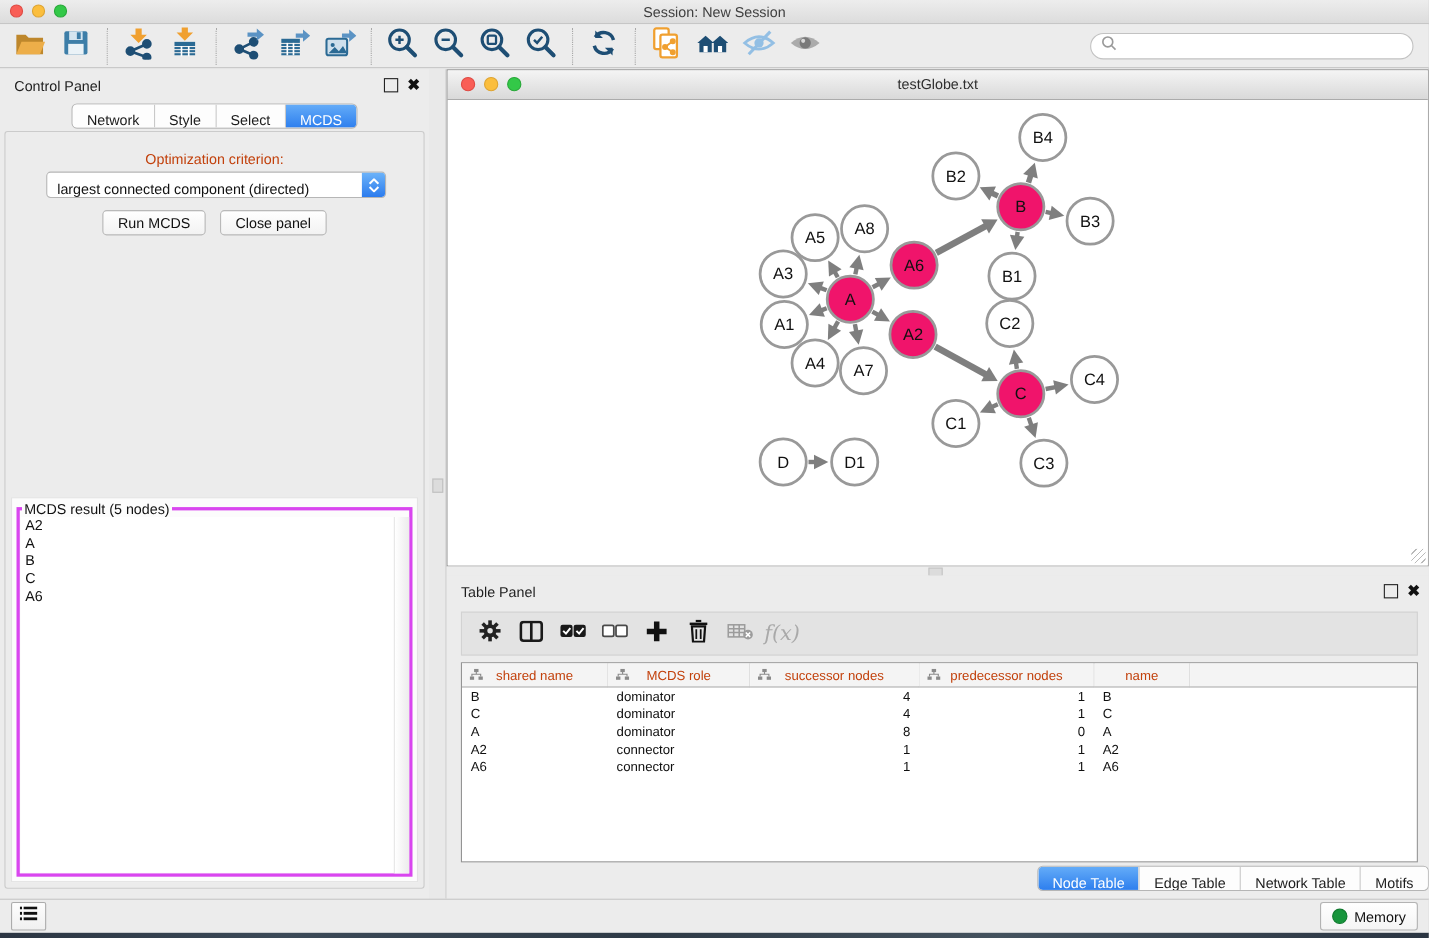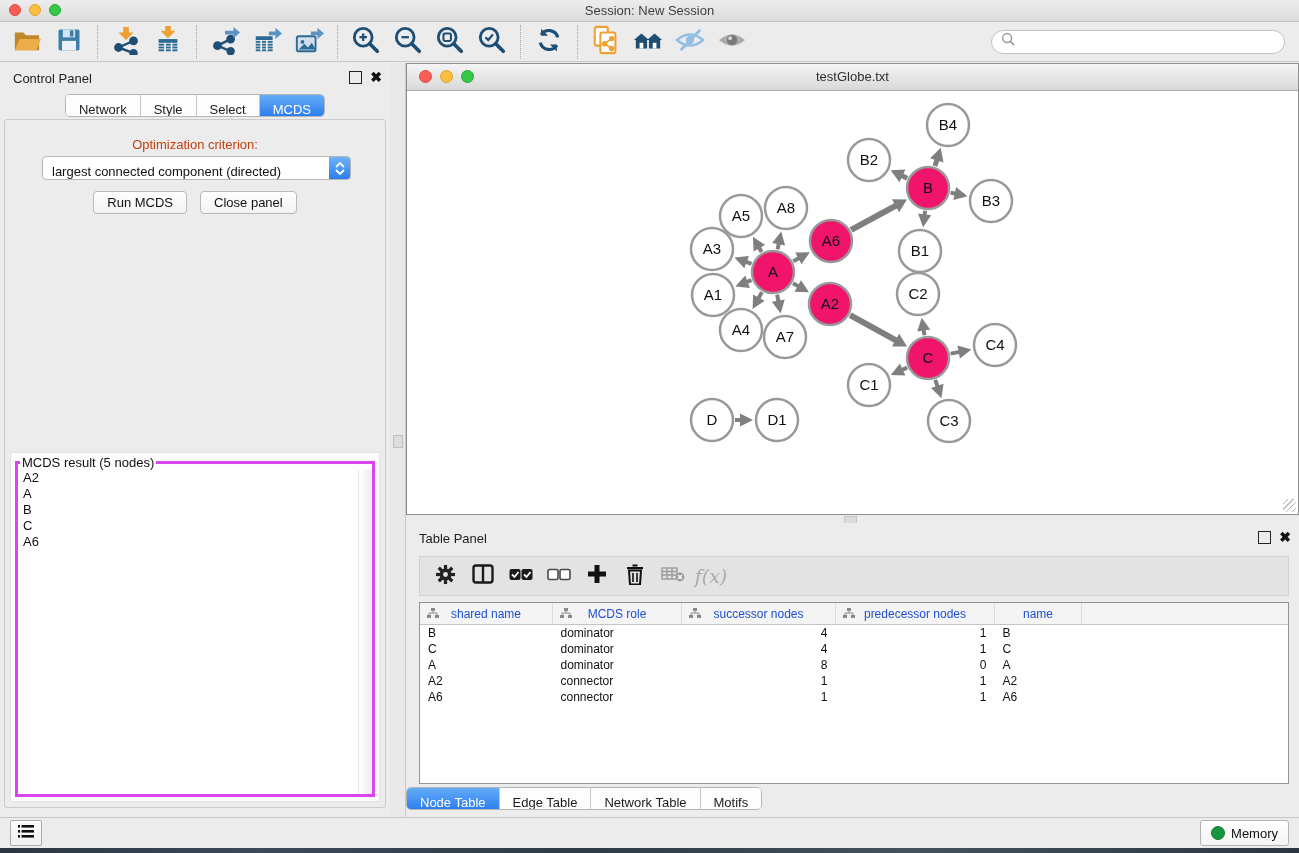--- a/index.html
+++ b/index.html
@@ -77,27 +77,27 @@
 
   
   .table-panel{flex:1;position:relative;background:#ECECEC;min-height:0;}
   .tp-toolbar{position:absolute;top:33px;left:13px;right:10px;height:40px;background:#E3E3E3;
     border:1px solid #D2D2D2;display:flex;align-items:center;gap:0;padding:0 6px;box-sizing:border-box;}
   .tp-tbtn{width:38px;height:32px;display:flex;align-items:center;justify-content:center;}
   .fx{font-family:"DejaVu Serif",serif;font-style:italic;font-size:19px;color:#A9A9A9;}
   .tp-table{position:absolute;top:79px;left:13px;right:10px;bottom:33px;background:#fff;border:1px solid #949494;overflow:hidden;}
   table.grid{border-collapse:collapse;width:100%;font-size:12px;table-layout:fixed;}
   table.grid th{height:21px;background:#F4F4F4;border-right:1px solid #DCDCDC;border-bottom:1px solid #C4C4C4;
-    font-weight:normal;color:#1d4ed8;position:relative;padding:0;}
+    font-weight:normal;color:#c2410c;position:relative;padding:0;}
   table.grid th .th-ic{position:absolute;left:7px;top:5px;}
   table.grid th.c5{border-right:none;}
   table.grid td{height:16px;padding:0 8px;color:#101010;white-space:nowrap;overflow:hidden;}
   td.num{text-align:right;padding-right:19px;}
   .c0{width:132px;} .c1{width:128px;} .c2{width:153px;} .c3{width:158px;} .c4{width:86px;} .c5{width:auto;}
-  .tp-tabs{position:absolute;bottom:7px;left:0;right:0;display:flex;justify-content:flex-start;}
+  .tp-tabs{position:absolute;bottom:7px;left:0;right:0;display:flex;justify-content:flex-end;}
 
   
   .statusbar{position:absolute;left:0;right:0;bottom:5px;height:31px;background:#ECECEC;border-top:1px solid #C6C6C6;
     display:flex;align-items:center;padding:0 10px;box-sizing:border-box;}
   .list-btn{width:30px;height:24px;background:linear-gradient(#FDFDFD,#F0F0F0);border:1px solid #ACACAC;border-radius:2px;
     display:flex;align-items:center;justify-content:center;}
   .memory-btn{margin-left:auto;height:24px;background:linear-gradient(#FFFFFF,#F4F4F4);border:1px solid #B3B3B3;border-radius:3px;
     display:flex;align-items:center;gap:6px;padding:0 10px;font-size:13px;color:#111;}
   .mem-dot{width:12px;height:12px;border-radius:50%;background:#17953C;border:1px solid #0F7A2E;}
   .desktop-strip{position:absolute;left:0;right:0;bottom:0;height:5px;

